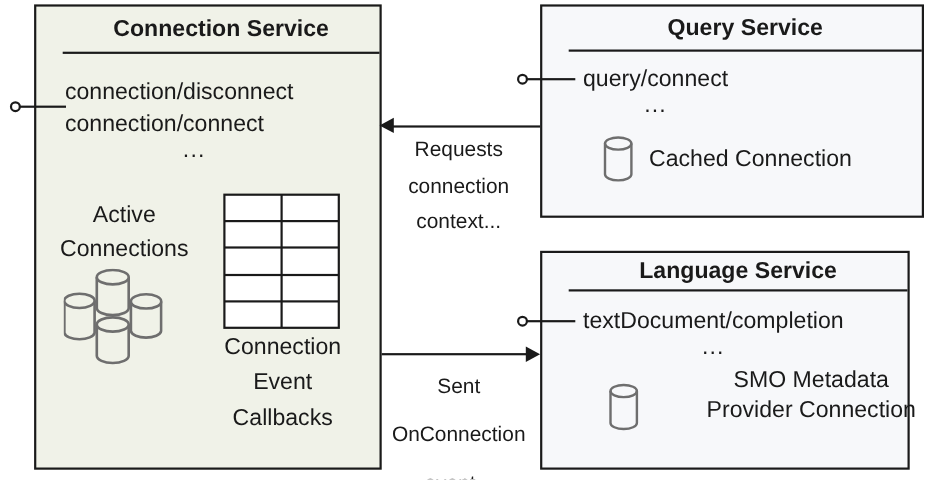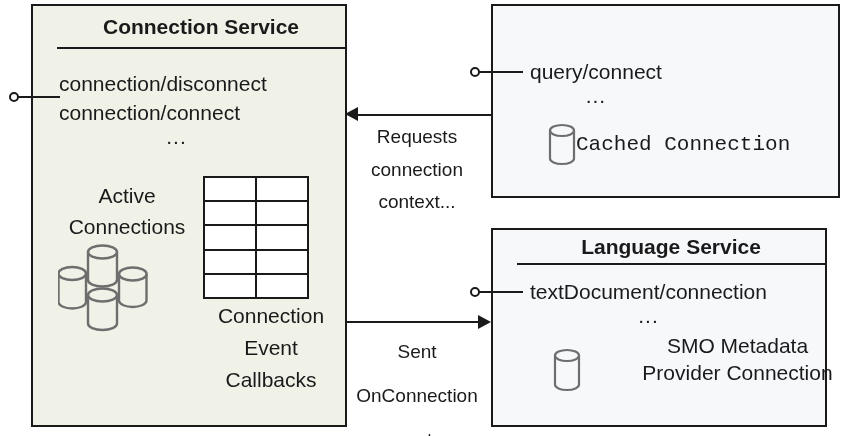--- a/index.html
+++ b/index.html
@@ -11,21 +11,21 @@
   .box.green{background:#f0f2e8;}
   .box.gray{background:#f7f8fa;}
   .box-header{
     box-sizing:border-box;border-bottom:2px solid #1a1a1a;display:flex;
     align-items:center;justify-content:center;font-weight:700;font-size:21px;
   }
   .abs{position:absolute;}
   .method{font-size:21px;line-height:29px;white-space:nowrap;}
   .methods-block{text-align:left;}
   .ellipsis-line{text-align:center;font-size:21px;line-height:20px;letter-spacing:1px;}
-  .lbl{font-size:21px;text-align:center;margin-left:14px;}
+  .lbl{font-size:21px;text-align:center;}
   .inline-methods{display:inline-block;text-align:left;}
   .hline{position:absolute;height:2.5px;background:#1a1a1a;}
   .arrowhead{position:absolute;width:0;height:0;}
   .arrowhead.left{border-top:7px solid transparent;border-bottom:7px solid transparent;border-right:13px solid #1a1a1a;}
   .arrowhead.right{border-top:7px solid transparent;border-bottom:7px solid transparent;border-left:13px solid #1a1a1a;}
   .flow-label{font-size:19px;line-height:32.5px;text-align:center;}
   .lolli-circle{
     position:absolute;width:6px;height:6px;border:2px solid #1a1a1a;border-radius:50%;
     background:#ffffff;z-index:5;
   }
@@ -81,42 +81,43 @@
       <div class="cell"></div>
       <div class="cell"></div>
       <div class="cell"></div>
       <div class="cell"></div>
     </div>
 
     <div class="abs lbl" style="left:159px;top:294px;width:130px;line-height:32px;">Connection Event Callbacks</div>
   </div>
 
   <div class="box gray" style="left:491px;top:4px;width:349px;height:194px;">
+    <div class="box-header" style="height:41px;">Query Service</div>
 
     <div class="abs inline-methods" style="left:37px;top:51px;">
       <div class="method">query/connect</div>
       <div class="ellipsis-line">...</div>
     </div>
 
     <div class="res-row" style="left:55px;top:117px;align-items:center;">
       <span>
         <svg width="28" height="43" viewBox="0 0 28 43" fill="none" stroke="#6e6e6e" stroke-width="2.2">
           <path d="M2 7.5 L2 35.5 A12 5.5 0 0 0 26 35.5 L26 7.5"></path>
           <ellipse cx="14" cy="7.5" rx="12" ry="5.5"></ellipse>
         </svg>
       </span>
-      <span class="lbl" style="margin-left:0;white-space:nowrap;font-family:Liberation Mono, monospace;">Cached Connection</span>
+      <span class="lbl" style="margin-left:14px;white-space:nowrap;">Cached Connection</span>
     </div>
   </div>
 
   <div class="box gray" style="left:491px;top:228px;width:336px;height:199px;">
     <div class="box-header" style="height:35px;">Language Service</div>
 
     <div class="abs inline-methods" style="left:37px;top:47px;">
-      <div class="method">textDocument/connection</div>
+      <div class="method">textDocument/completion</div>
       <div class="ellipsis-line">...</div>
     </div>
 
     <div class="res-row" style="left:60px;top:118px;gap:35px;">
       <span>
         <svg width="28" height="44" viewBox="0 0 28 44" fill="none" stroke="#6e6e6e" stroke-width="2.2">
           <path d="M2 7.5 L2 36.5 A12 5.5 0 0 0 26 36.5 L26 7.5"></path>
           <ellipse cx="14" cy="7.5" rx="12" ry="5.5"></ellipse>
         </svg>
       </span>

